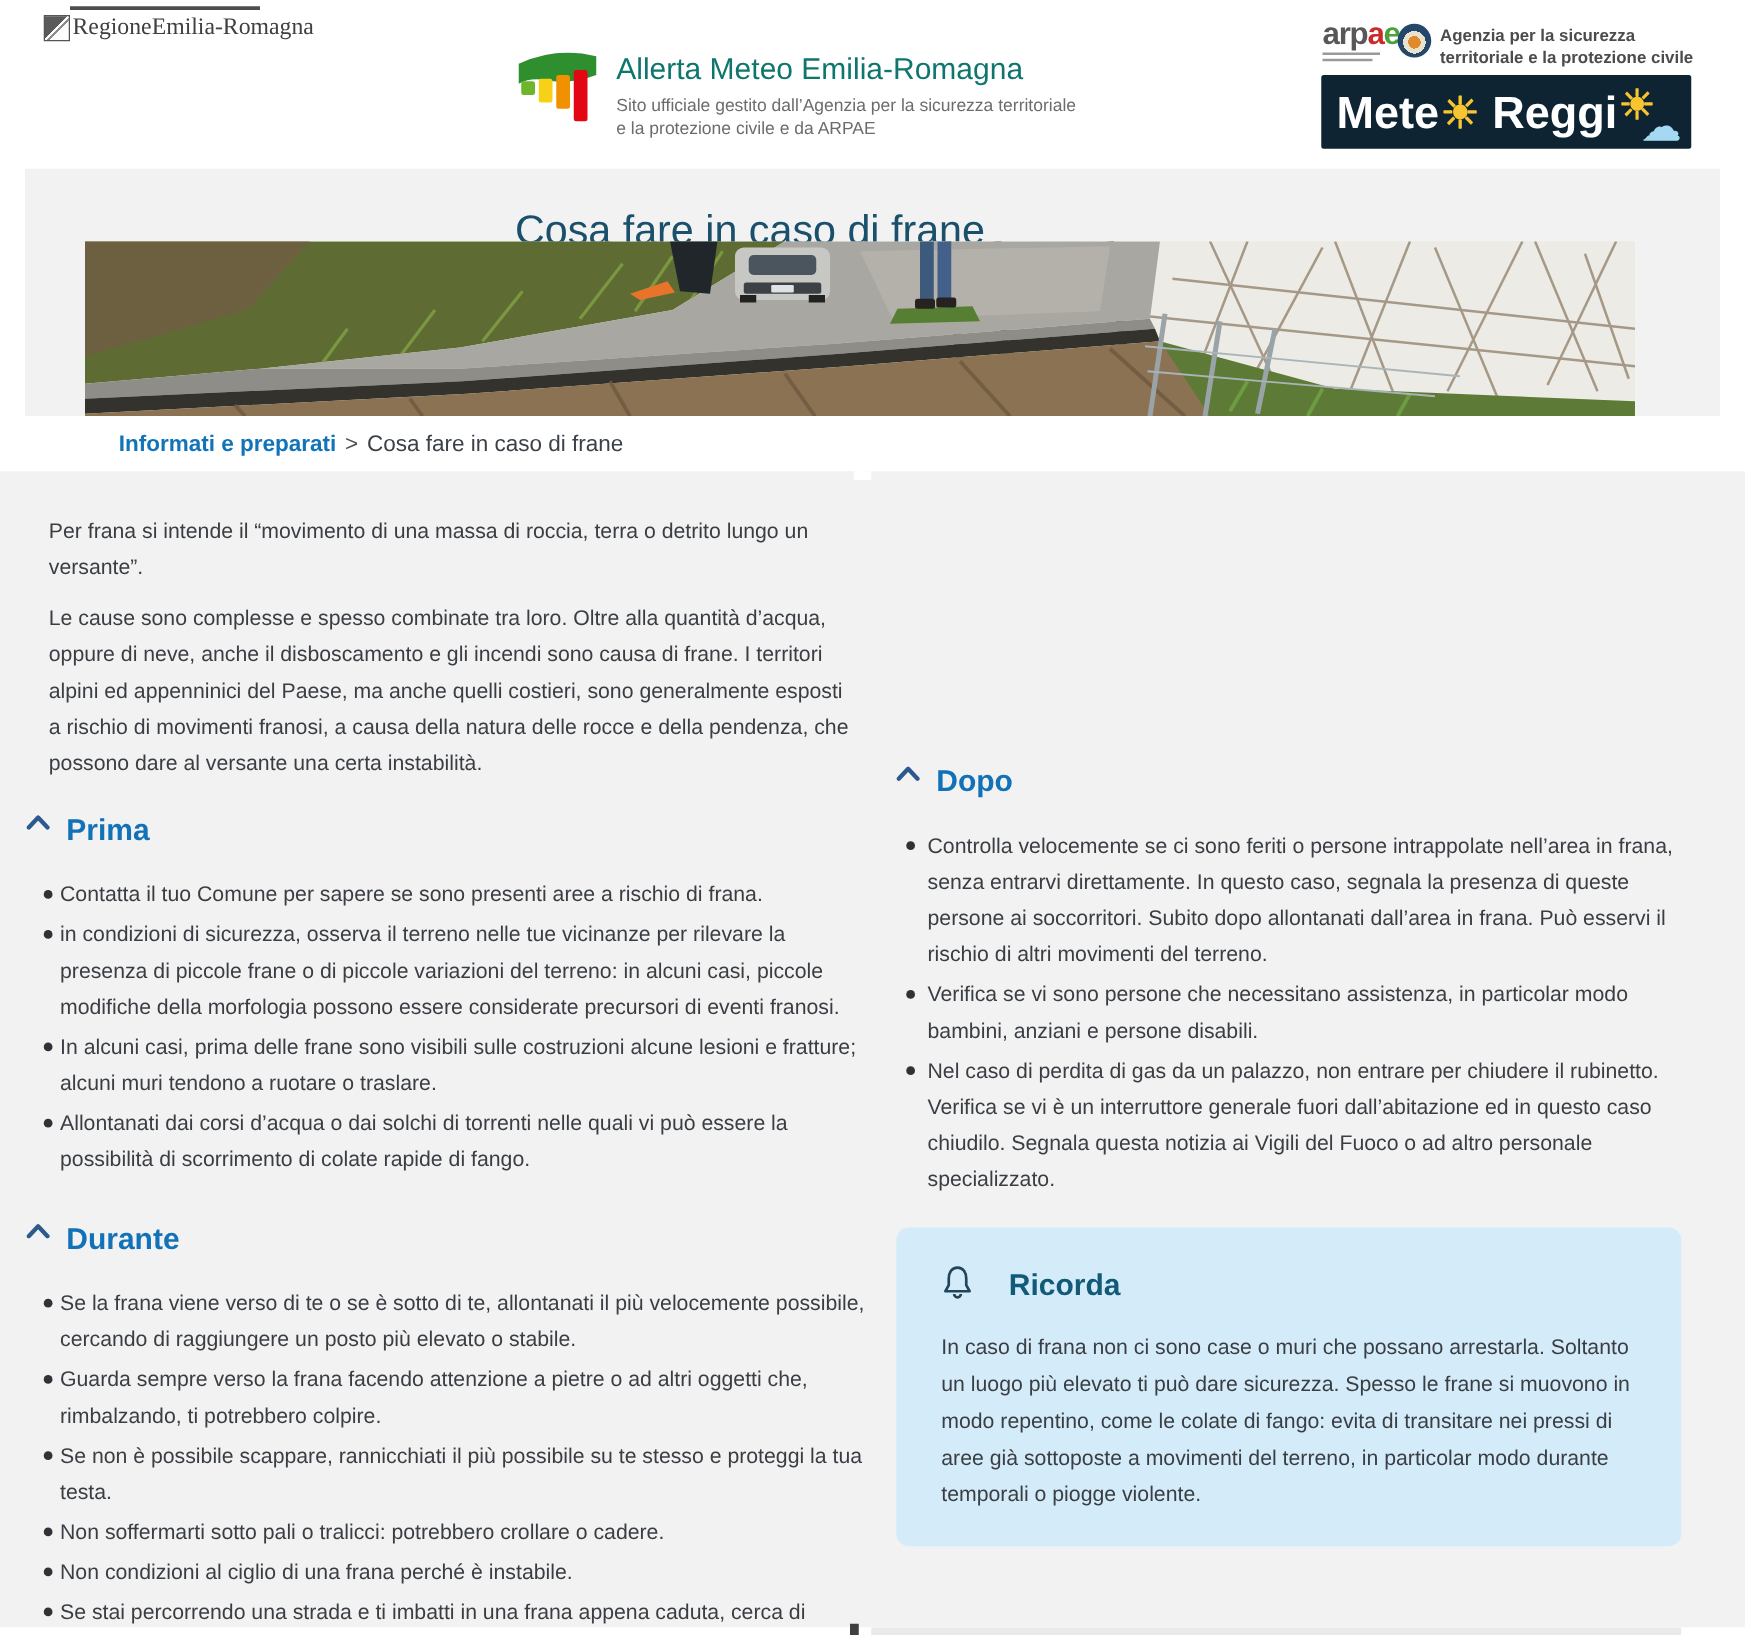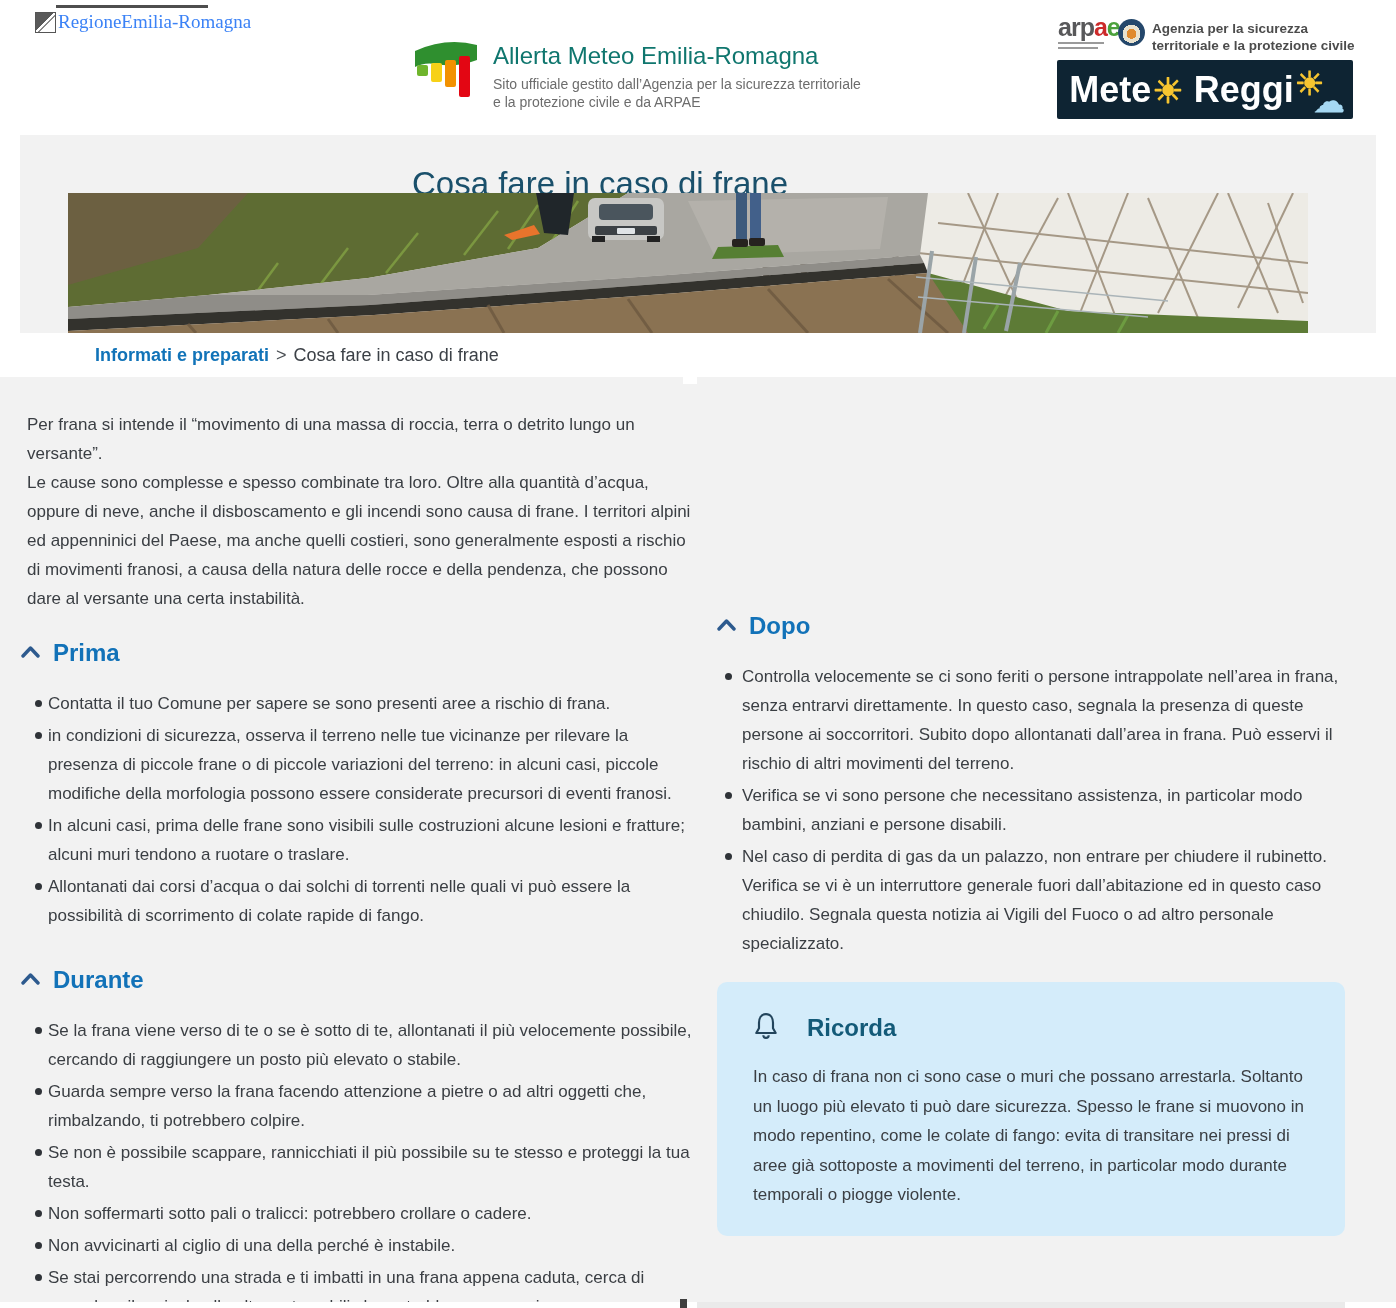--- a/index.html
+++ b/index.html
@@ -7,21 +7,21 @@
         font-family:"Liberation Sans",sans-serif;color:#3a3e43;}
   .page:before{content:"";position:absolute;top:0;left:0;right:0;height:1px;background:#dcdcdc;}
 
   
   .header{position:absolute;top:0;left:0;width:100%;height:135px;background:#fff;}
   .region-logo{position:absolute;left:35px;top:5px;cursor:pointer;}
   .region-logo .topline{height:3px;width:152px;background:#4e4e4e;margin-left:21px;margin-bottom:3px;}
   .region-logo .row{display:flex;align-items:center;gap:2px;}
   .region-logo .sq{width:19px;height:19px;border:1px solid #555;
       background:linear-gradient(135deg,#5a5a5a 46%,#ffffff 46% 54%,#8c8c8c 54% 60%,#ffffff 60%);}
-  .region-logo .txt{font-family:"Liberation Serif",serif;font-size:19px;color:#3b82f6;letter-spacing:0;}
+  .region-logo .txt{font-family:"Liberation Serif",serif;font-size:19px;color:#404040;letter-spacing:0;}
 
   .site-logo{position:absolute;left:414px;top:42px;display:flex;gap:15px;cursor:pointer;}
   .site-logo .titleblock .t{font-size:24px;font-weight:normal;color:#0f766e;margin-bottom:5px;}
   .site-logo .titleblock .s{font-size:14px;line-height:18px;color:#6c6c6c;width:370px;}
 
   .arpae{position:absolute;left:1058px;top:15px;cursor:pointer;}
   .arpae .word{font-size:25px;font-weight:bold;letter-spacing:-1px;line-height:24px;}
   .arpae .d{color:#58585a;} .arpae .r{color:#cc2a2a;} .arpae .g{color:#4ba13c;}
   .arpae .bar{height:2px;background:#9a9a9a;margin-top:3px;}
   .arpae .b1{width:46px;} .arpae .b2{width:40px;}
@@ -55,23 +55,23 @@
   .breadcrumb .sep{color:#4a4f54;padding:0 7px;font-weight:normal;}
   .breadcrumb .cur{color:#3c4147;}
 
   
   .content{position:absolute;left:0;top:377px;width:1396px;height:925px;background:#f2f2f2;}
   .notch{position:absolute;left:683px;top:0;width:14px;height:7px;background:#fff;}
   .col-left{position:absolute;left:27px;top:0;width:670px;}
   .col-right{position:absolute;left:717px;top:0;width:628px;}
   .body-txt{font-size:17px;line-height:29px;color:#3a3e43;}
   .intro{margin-top:33px;}
-  .intro p{margin:0;}
-
-  .section-head{display:flex;align-items:center;gap:13px;cursor:pointer;}
+  .intro p{margin:12px;}
+
+  .section-head{display:flex;gap:13px;cursor:pointer;}
   .section-head .st{font-size:24px;font-weight:bold;color:#1272b8;}
   .col-left .section-head{margin-left:-6px;}
   .head-prima{margin-top:26px;}
   .head-durante{margin-top:36px;}
   .head-dopo{margin-top:235px;}
 
   ul.blist{margin:22px 0 0 0;padding:0;list-style:none;}
   ul.blist li{position:relative;margin:0 0 3px 0;}
   .col-left ul.blist li{padding-left:21px;}
   .col-right ul.blist li{padding-left:25px;}
@@ -263,21 +263,21 @@
               <polyline points="2,10 9.5,2 17,10" fill="none" stroke="#2d5a8e" stroke-width="3.4" stroke-linecap="round" stroke-linejoin="round"></polyline>
             </svg>
         </span>
         <span class="st">Durante</span>
       </div>
       <ul class="blist body-txt">
         <li>Se la frana viene verso di te o se è sotto di te, allontanati il più velocemente possibile, cercando di raggiungere un posto più elevato o stabile.</li>
         <li>Guarda sempre verso la frana facendo attenzione a pietre o ad altri oggetti che, rimbalzando, ti potrebbero colpire.</li>
         <li>Se non è possibile scappare, rannicchiati il più possibile su te stesso e proteggi la tua testa.</li>
         <li>Non soffermarti sotto pali o tralicci: potrebbero crollare o cadere.</li>
-        <li>Non avvicinarti al ciglio di una della perché è instabile.</li>
+        <li>Non condizioni al ciglio di una frana perché è instabile.</li>
         <li>Se stai percorrendo una strada e ti imbatti in una frana appena caduta, cerca di segnalare il pericolo alle altre automobili che potrebbero sopraggiungere.</li>
       </ul>
     </div>
 
     <div class="col-right">
       <div class="section-head head-dopo">
         <span>
           <svg width="19" height="12" viewBox="0 0 19 12">
               <polyline points="2,10 9.5,2 17,10" fill="none" stroke="#2d5a8e" stroke-width="3.4" stroke-linecap="round" stroke-linejoin="round"></polyline>
             </svg>

